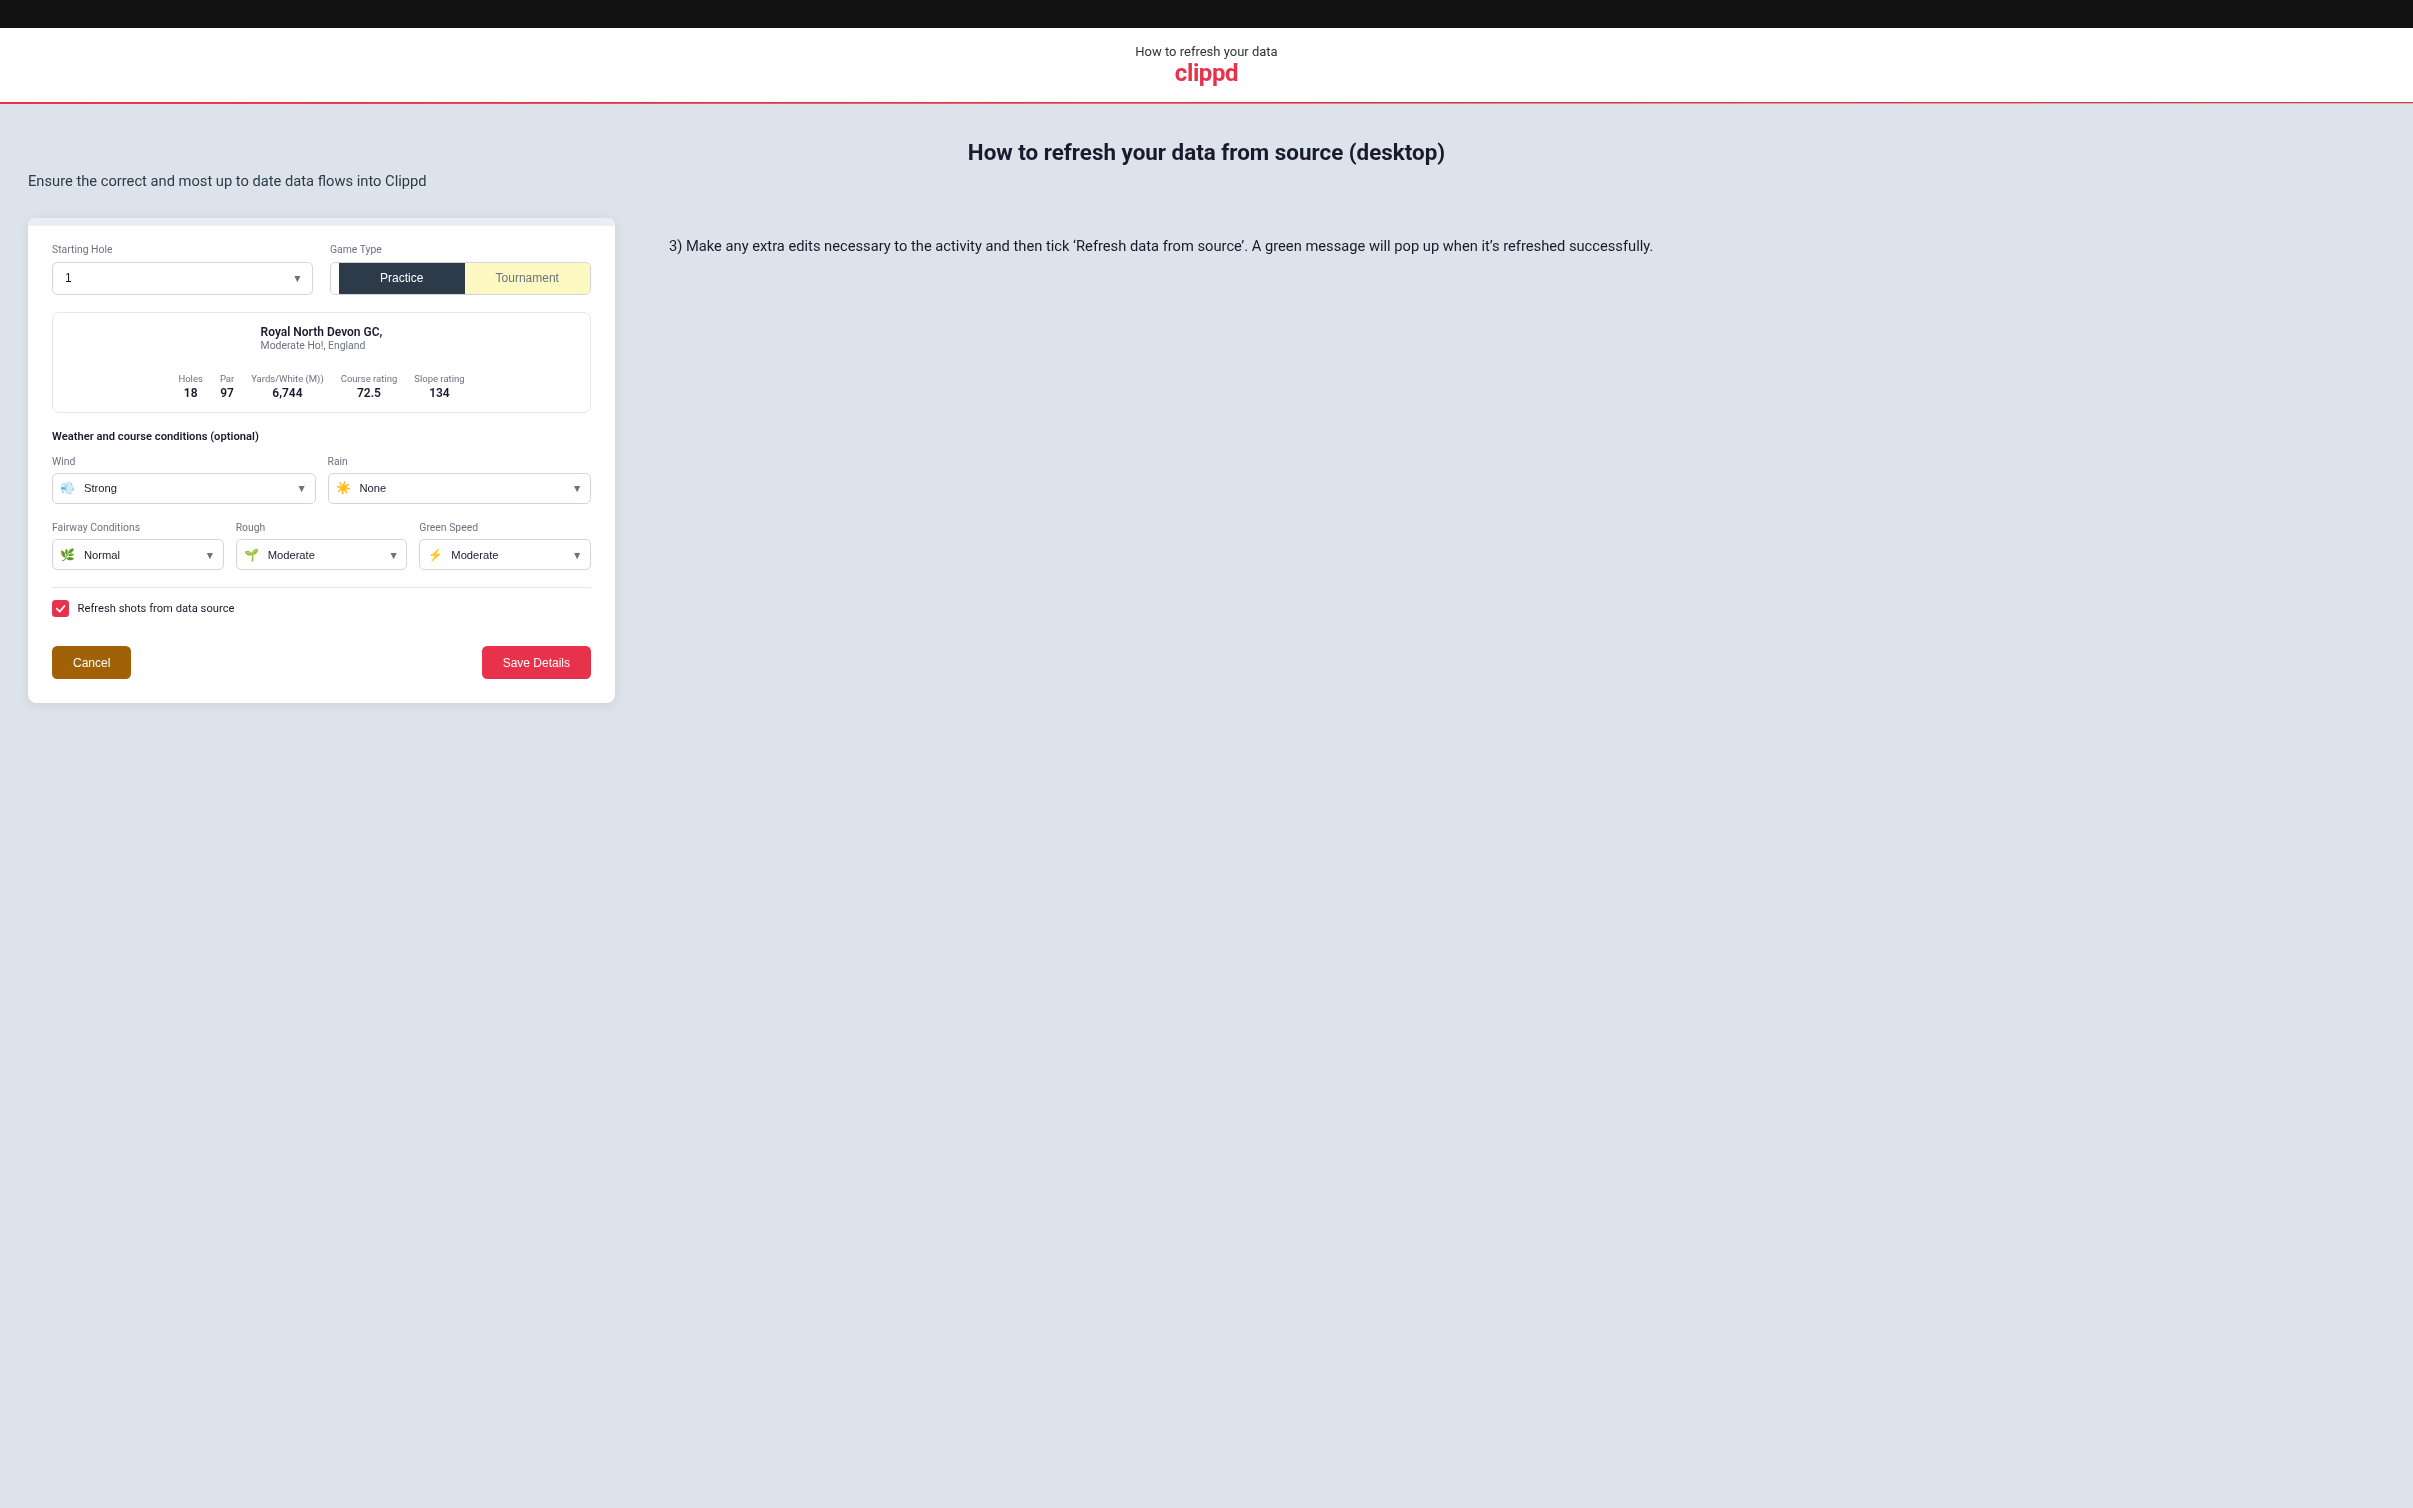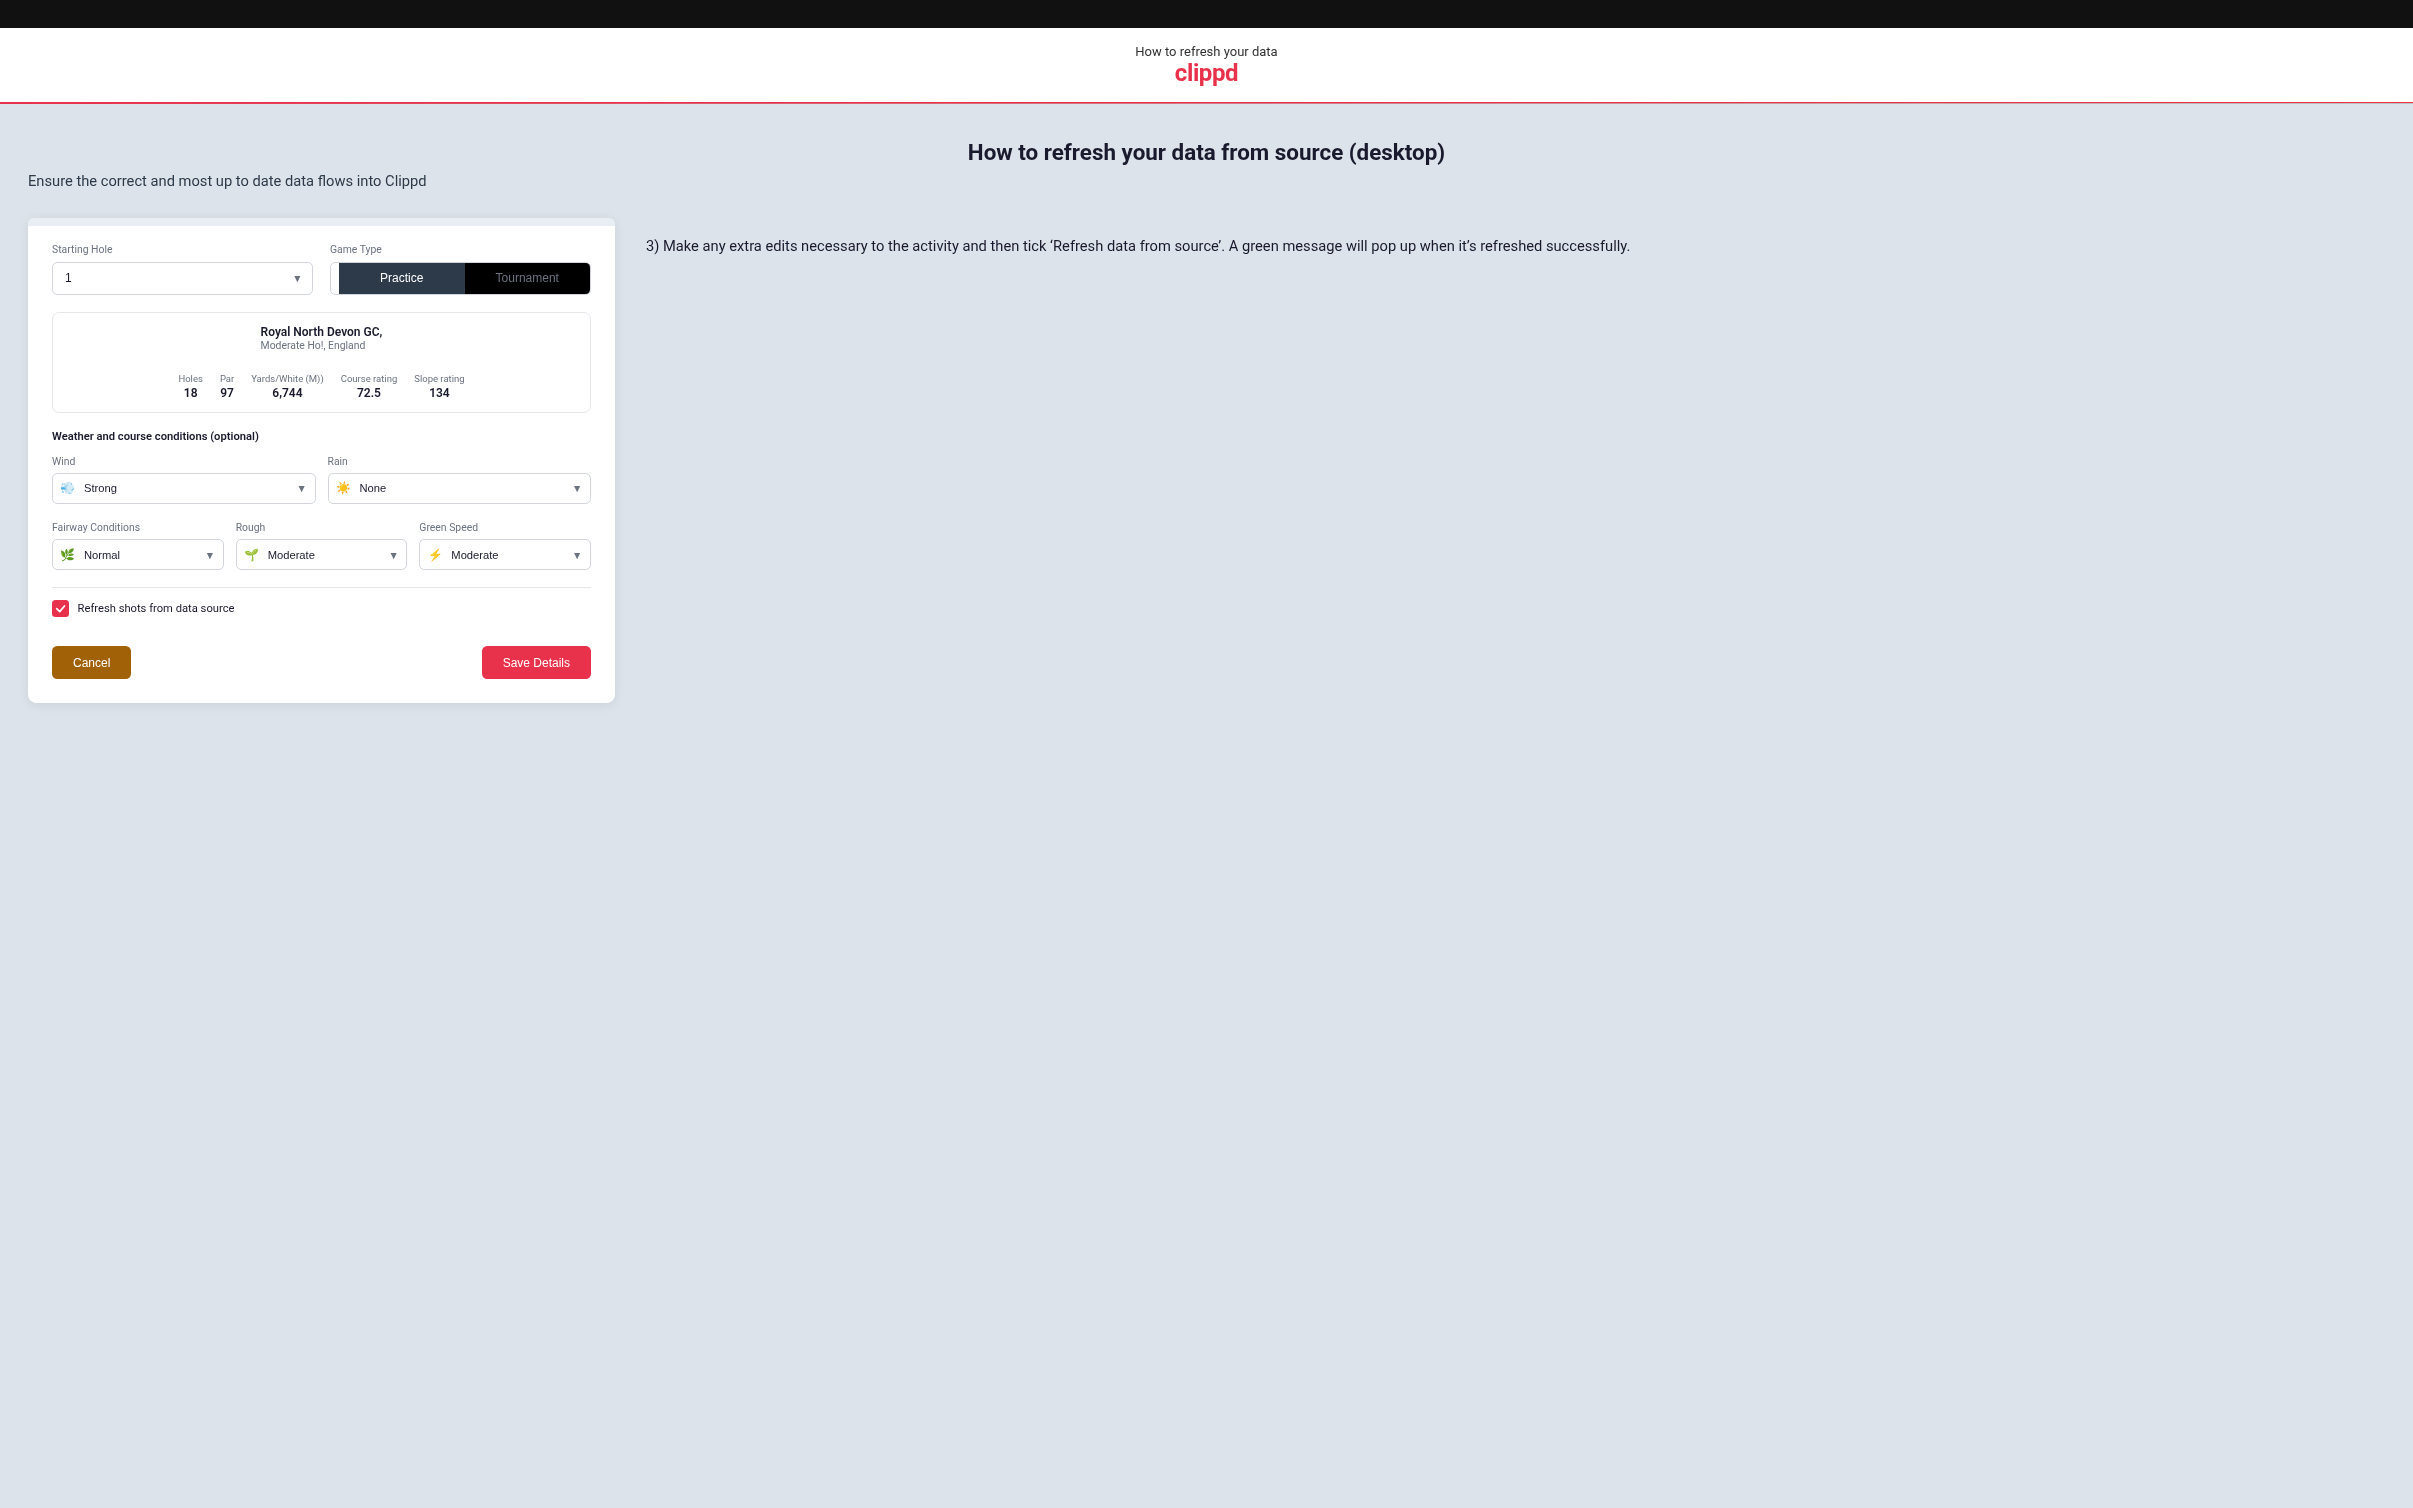--- a/index.html
+++ b/index.html
@@ -44,21 +44,21 @@
       margin-bottom: 7px;
       text-align: center;
     }
     .page-subheading {
       font-size: 14.7px;
       color: #2d3a4a;
       margin-bottom: 28px;
     }
     .content-row {
       display: flex;
-      gap: 31px;
+      gap: 54px;
       align-items: flex-start;
       justify-content: flex-end;
     }
     .card {
       background: #fff;
       border-radius: 8.6px;
       padding: 24px;
       width: 587px;
       flex-shrink: 0;
       box-shadow: 0 1.7px 10.4px rgba(0,0,0,0.08);
@@ -115,21 +115,21 @@
       border-radius: 5.2px;
       overflow: hidden;
     }
     .game-type-btn {
       flex: 1;
       padding: 8.6px;
       font-size: 12px;
       font-weight: 500;
       cursor: pointer;
       border: none;
-      background: #000000;
+      background: #fef9c3;
       color: #6b7280;
     }
     .game-type-btn.active {
       background: #2d3a4a;
       color: #fff;
       margin-left: 8px;
     }
     .course-info-box {
       border: 0.9px solid #e5e7eb;
       border-radius: 7px;

